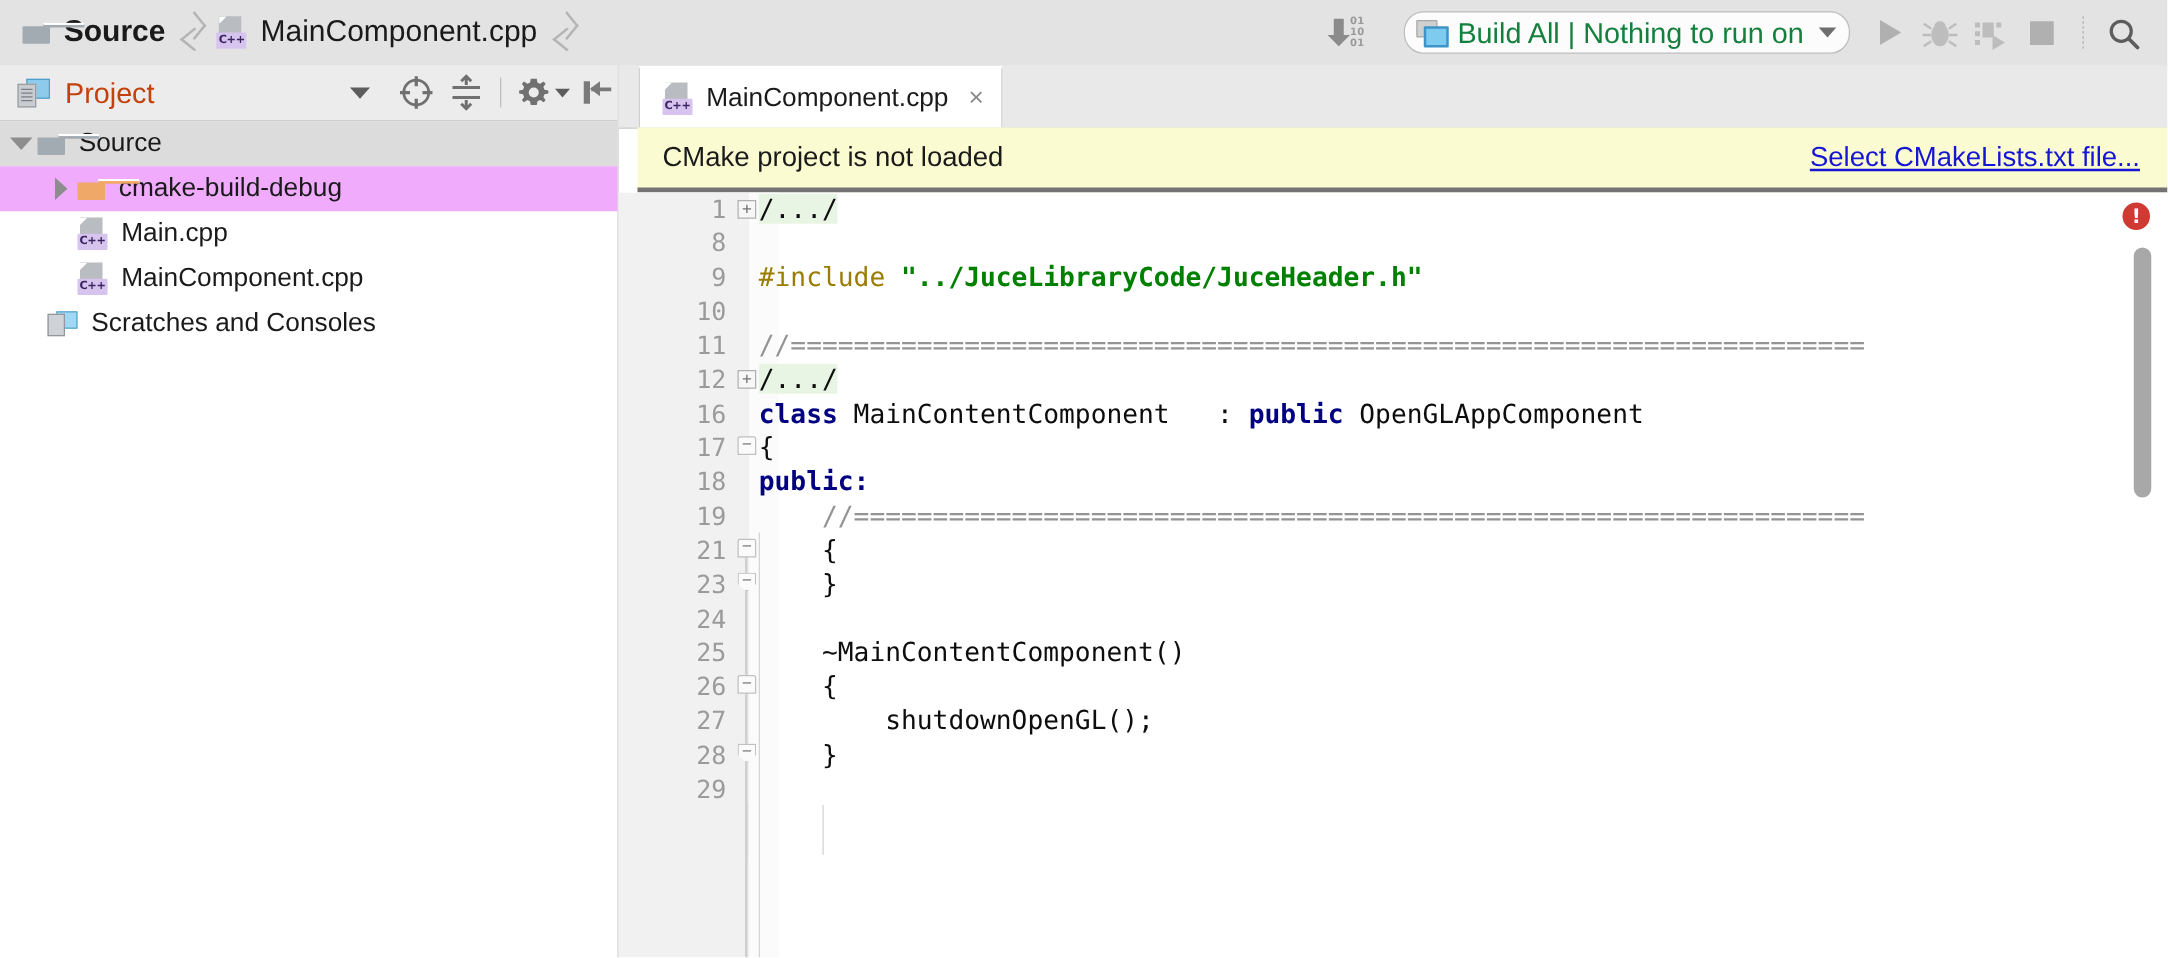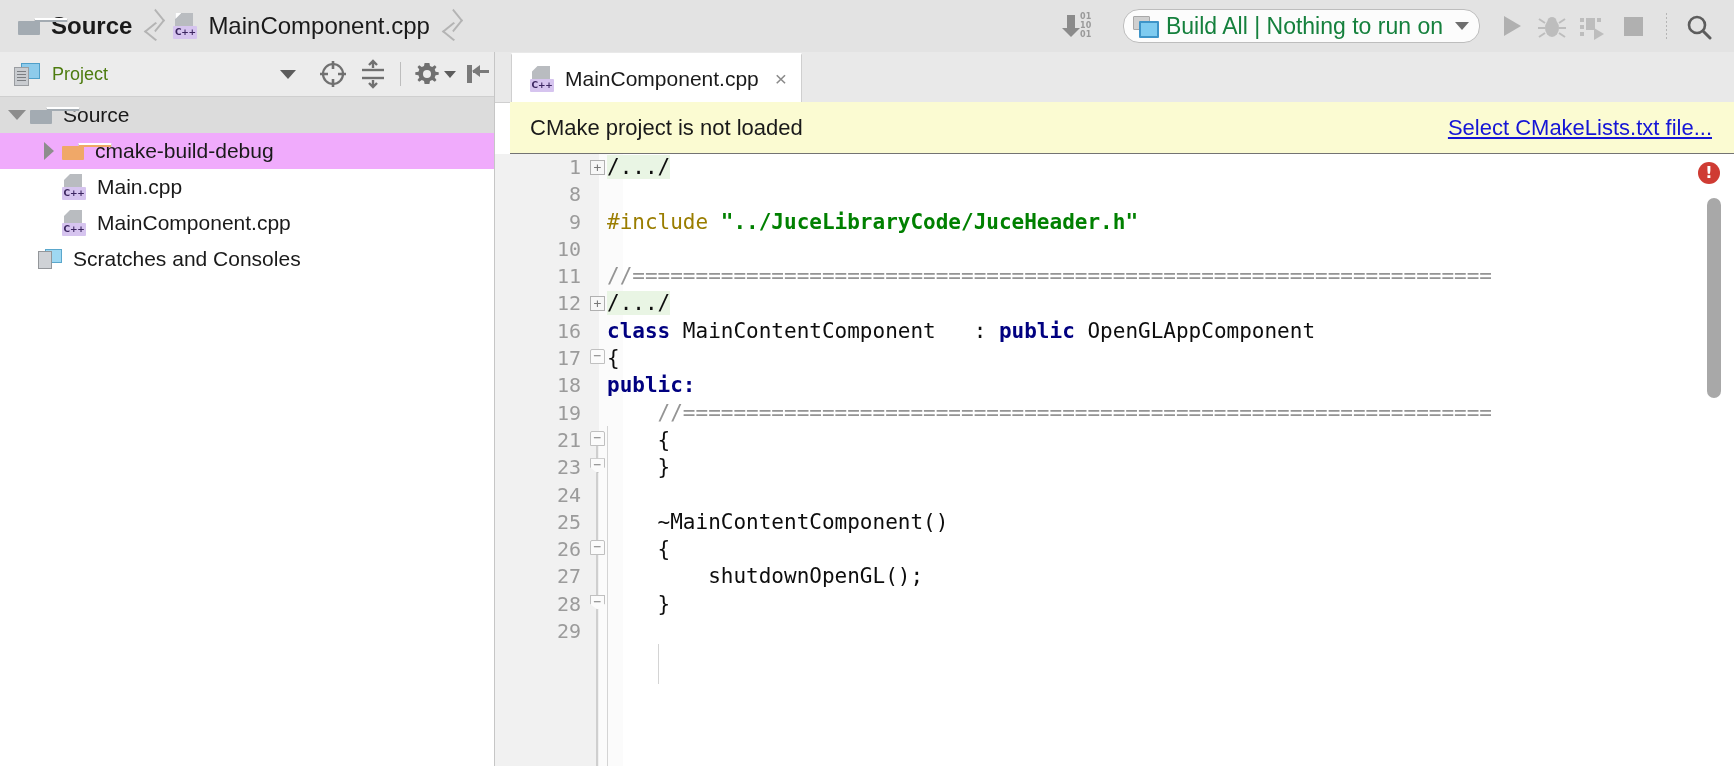--- a/index.html
+++ b/index.html
@@ -144,21 +144,21 @@
   }
   .proj-ic .doc {
     position:absolute; left:0; top:4px; width:13px; height:17px;
     background:#c9ccd0; border:1px solid #9a9da1;
   }
   .proj-ic .doc::after {
     content:""; position:absolute; left:2px; top:3px; width:9px; height:1px;
     box-shadow: 0 0 0 0 #777, 0 3px 0 0 #7b7e82, 0 6px 0 0 #7b7e82, 0 9px 0 0 #7b7e82;
     background:#7b7e82;
   }
-  .project-title { font-size:18px; color:#4d7c0f; }
+  .project-title { font-size:23px; color:#c2410c; }
   .ph-actions { margin-left:auto; display:flex; align-items:center; padding-right:0; }
   .ph-caret {
     width:0;height:0;margin-right:20px;
     border-left:8px solid transparent; border-right:8px solid transparent;
     border-top:9px solid #5c5c5c;
   }
   .ph-btn { width:34px; height:34px; position:relative; margin-right:6px; }
   .gear-wrap { display:flex; align-items:center; margin-left:4px; }
   .ph-dsep {
     width:1px; height:24px; background:#bdbdbd; margin:0 8px 0 4px;
@@ -227,21 +227,21 @@
     box-sizing:border-box;
   }
   .tab-label { font-size:21px; color:#1a1a1a; margin-left:11px; }
   .tab-close {
     margin-left:16px; font-size:21px; color:#8a8a8a; line-height:1;
   }
 
   
   .banner {
     position:absolute; left:15px; top:50px; width:1224px; height:52px;
-    background:#fbfbd2; border-bottom:1px solid #737373;
+    background:#fbfbd2; border-bottom:4px solid #737373;
     display:flex; align-items:center; box-sizing:border-box;
     padding: 0 22px 0 20px;
     gap: 24px;
   }
   .banner-text { font-size:22px; color:#1a1a1a; }
   .banner-link {
     margin-left:auto; font-size:22px; color:#1515d6;
     text-decoration:underline; white-space:nowrap;
   }
 

